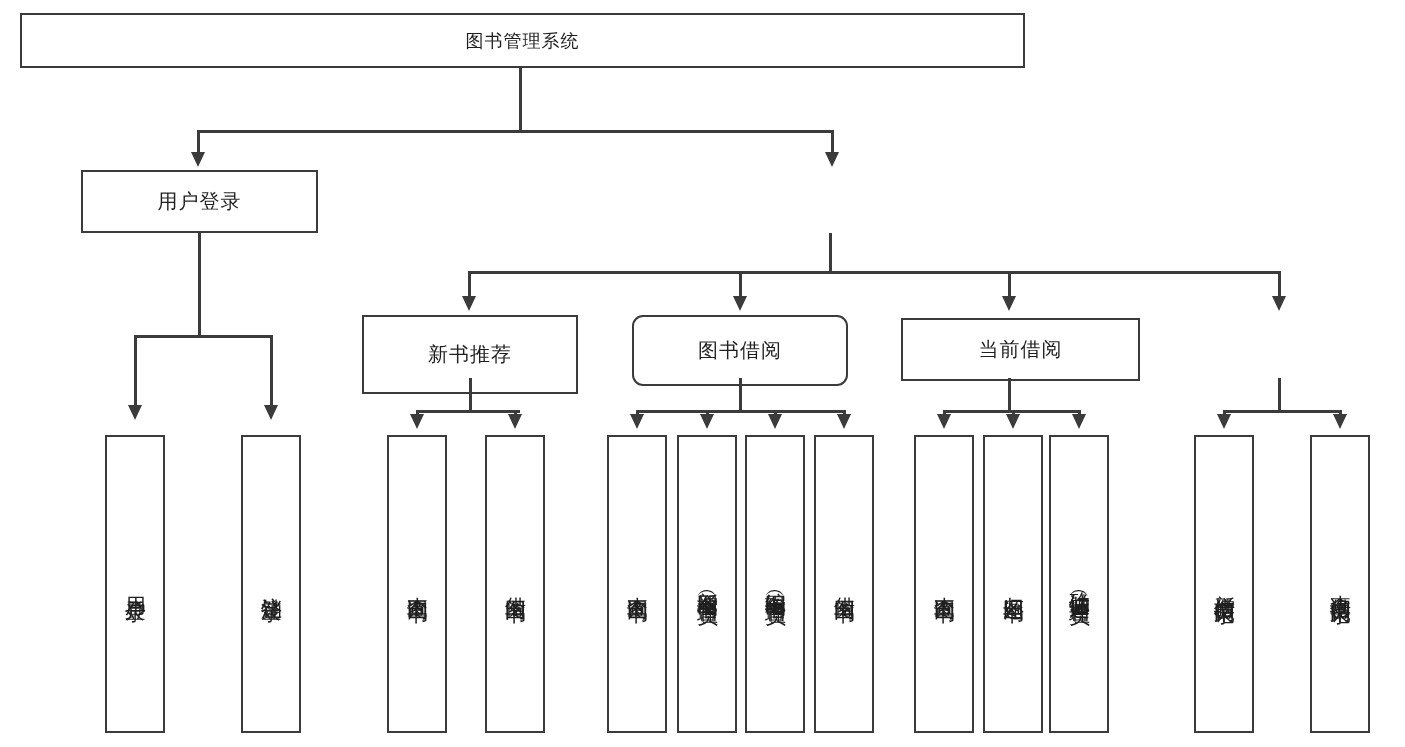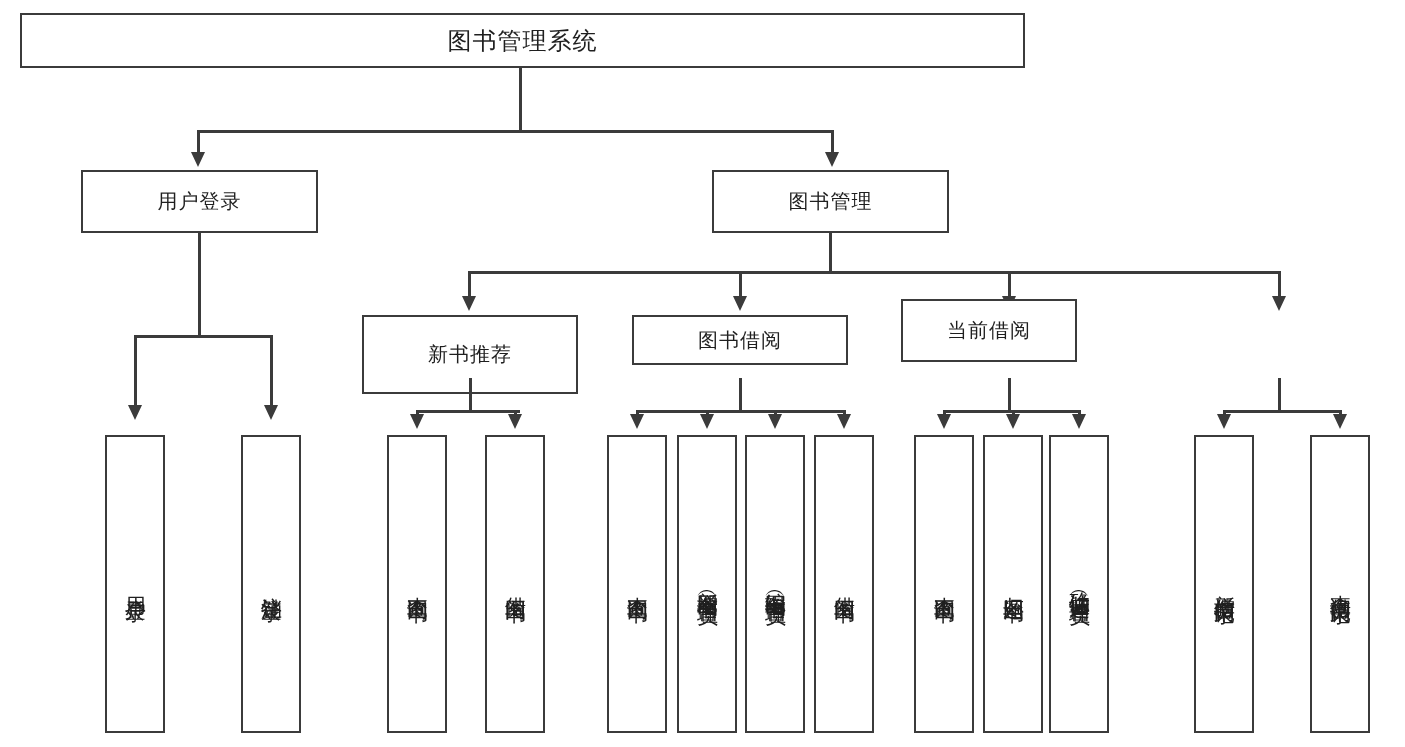--- a/index.html
+++ b/index.html
@@ -2,21 +2,21 @@
 <html><head>
 <meta charset="utf-8">
 <style>
   html,body{margin:0;padding:0;background:#ffffff;}
   body{font-family:"Liberation Sans","DejaVu Sans",sans-serif;}
   #canvas{position:relative;width:1405px;height:747px;background:#fff;overflow:hidden;}
   .node{position:absolute;box-sizing:border-box;border:2.5px solid #3b3b3b;background:#ffffff;
         display:flex;align-items:center;justify-content:center;color:#1f1f1f;}
   .node.h{font-size:20px;letter-spacing:1px;}
   .node.v{writing-mode:vertical-rl;text-orientation:upright;font-size:21px;line-height:1.18;letter-spacing:2px;padding:6px 0;}
-  .node.root{font-size:24px;}
+  .node.root{font-size:18px;}
   .line{position:absolute;background:#3b3b3b;}
   .vline{width:2.5px;}
   .hline{height:2.5px;}
   .arrow{position:absolute;width:0;height:0;border-left:7px solid transparent;border-right:7px solid transparent;border-top:15px solid #3b3b3b;}
   .wm{position:absolute;color:#b9b9b9;font-size:17px;letter-spacing:.5px;white-space:nowrap;}
 </style>
 </head>
 <body>
 
 <div id="canvas">
@@ -26,43 +26,42 @@
   <div class="line vline" style="left:519px;top:68px;height:62px;"></div>
 
   <div class="line hline" style="left:197px;top:130px;width:636px;"></div>
 
   <div class="line vline" style="left:197px;top:130px;height:25px;"></div>
   <div class="arrow" style="left:191px;top:152px;"></div>
   <div class="line vline" style="left:831px;top:130px;height:25px;"></div>
   <div class="arrow" style="left:825px;top:152px;"></div>
 
   <div class="node h" style="left:81px;top:170px;width:237px;height:63px;">用户登录</div>
-  <div class="node h" style="left:712px;top:170px;width:237px;height:63px;">图书管理</div>
 
   <div class="line vline" style="left:198px;top:233px;height:104px;"></div>
   <div class="line hline" style="left:134px;top:335px;width:138px;"></div>
   <div class="line vline" style="left:134px;top:335px;height:72px;"></div>
   <div class="arrow" style="left:128px;top:405px;"></div>
   <div class="line vline" style="left:270px;top:335px;height:72px;"></div>
   <div class="arrow" style="left:264px;top:405px;"></div>
 
   <div class="line vline" style="left:829px;top:233px;height:40px;"></div>
   <div class="line hline" style="left:468px;top:271px;width:812px;"></div>
   <div class="line vline" style="left:468px;top:271px;height:27px;"></div>
   <div class="arrow" style="left:462px;top:296px;"></div>
   <div class="line vline" style="left:739px;top:271px;height:27px;"></div>
   <div class="arrow" style="left:733px;top:296px;"></div>
   <div class="line vline" style="left:1008px;top:271px;height:27px;"></div>
   <div class="arrow" style="left:1002px;top:296px;"></div>
   <div class="line vline" style="left:1278px;top:271px;height:27px;"></div>
   <div class="arrow" style="left:1272px;top:296px;"></div>
 
   <div class="node h" style="left:362px;top:315px;width:216px;height:79px;">新书推荐</div>
-  <div class="node h" style="left:632px;top:315px;width:216px;height:50px;">图书借阅</div>
-  <div class="node h" style="left:901px;top:299px;width:176px;height:63px;">当前借阅</div>
+  <div class="node h" style="left:632px;top:315px;width:216px;height:71px;border-radius:11px;">图书借阅</div>
+  <div class="node h" style="left:901px;top:318px;width:239px;height:63px;">当前借阅</div>
 
   <div class="line vline" style="left:469px;top:378px;height:34px;"></div>
   <div class="line hline" style="left:416px;top:410px;width:104px;"></div>
   <div class="line vline" style="left:416px;top:410px;height:10px;"></div>
   <div class="arrow" style="left:410px;top:414px;"></div>
   <div class="line vline" style="left:514px;top:410px;height:10px;"></div>
   <div class="arrow" style="left:508px;top:414px;"></div>
 
   <div class="line vline" style="left:739px;top:378px;height:34px;"></div>
   <div class="line hline" style="left:636px;top:410px;width:209px;"></div>

